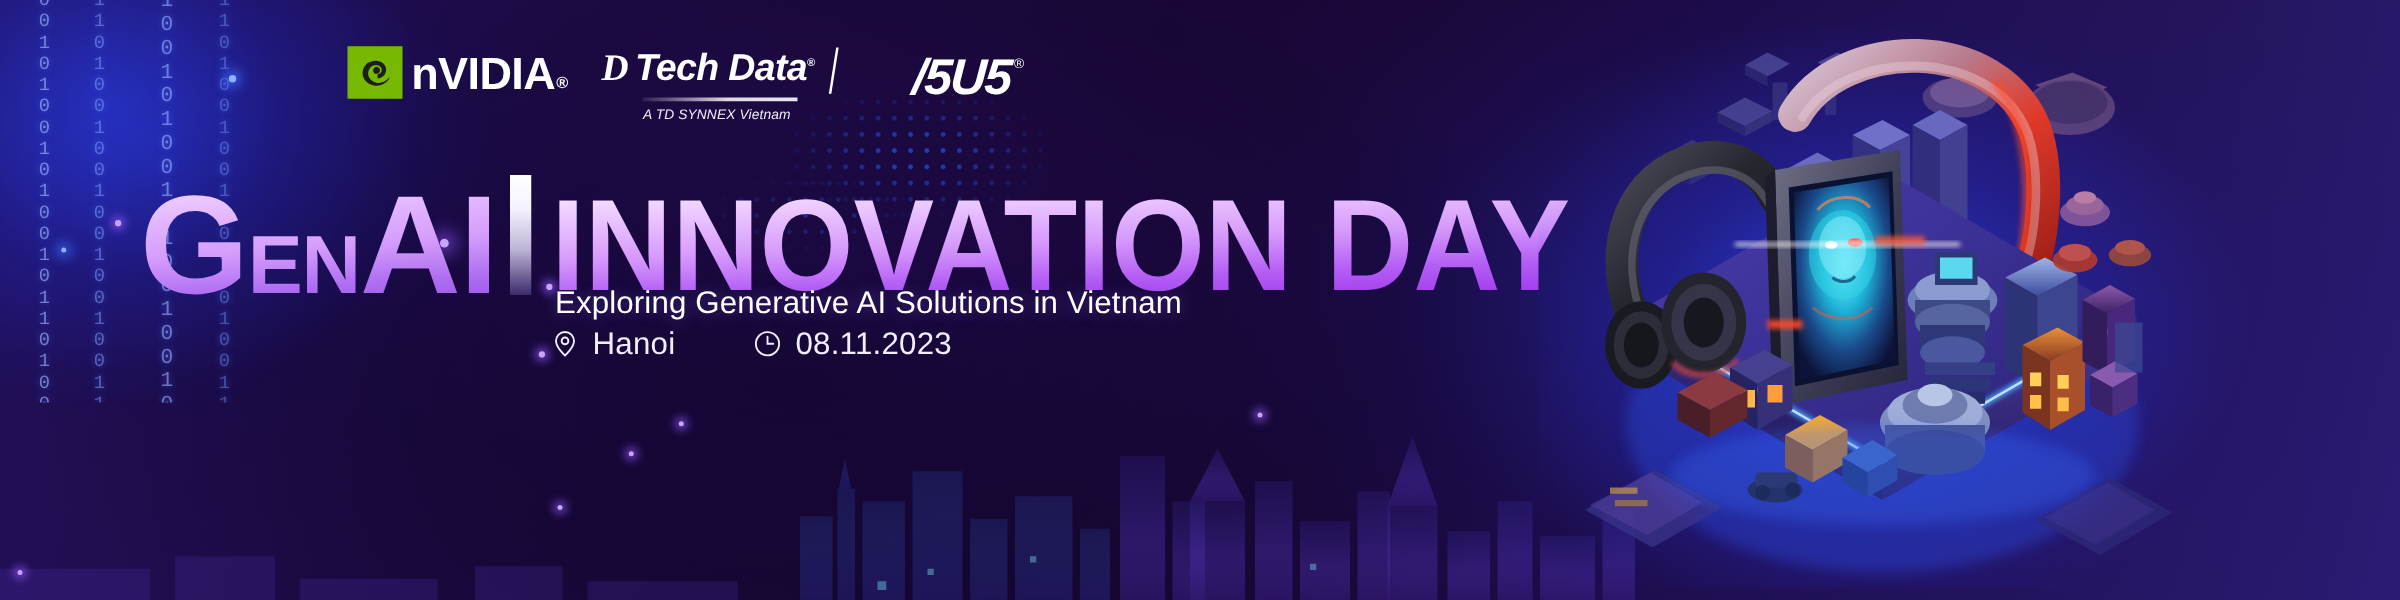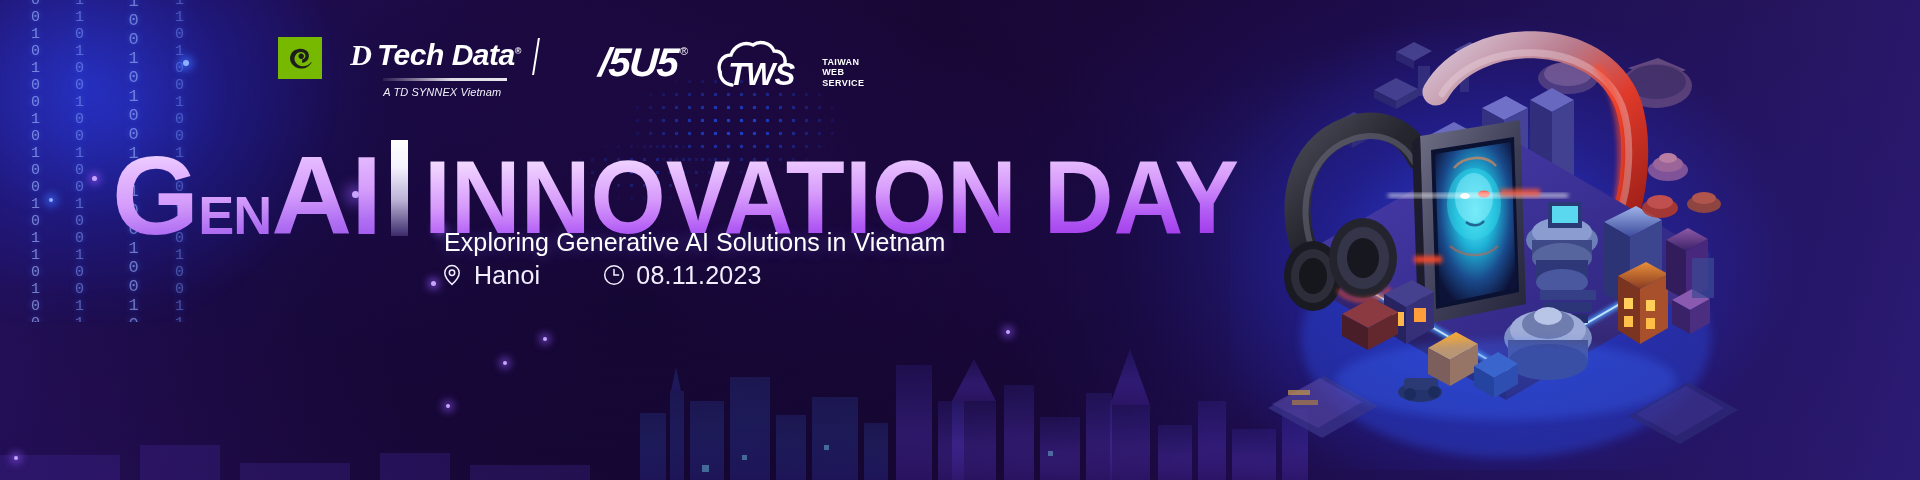--- a/index.html
+++ b/index.html
@@ -287,21 +287,21 @@
     background: linear-gradient(176deg, #f0d5ff 2%, #e3b6ff 26%, #d49cfb 52%, #b06ff2 78%, #9a52ea 100%);
     -webkit-background-clip: text;
     background-clip: text;
     color: transparent;
     -webkit-text-fill-color: transparent;
     white-space: nowrap;
     position: relative;
     top: 4px;
   }
   .genai .small {
-    font-size: 54px;
+    font-size: 66px;
     letter-spacing: -1px;
   }
   .divider-bar {
     width: 17px;
     height: 96px;
     margin: 0 16px 4px 10px;
     background: linear-gradient(180deg, #ffffff 0%, #f5f2ff 28%, #bdb4d6 62%, #3b2a6b 100%);
   }
   .innov {
     font-family: "Liberation Sans", sans-serif;
@@ -460,52 +460,41 @@
   <div class="logo-strip">
 
     <div class="logo-nvidia">
       <div class="nv-eye">
         <svg viewBox="0 0 36 34" aria-hidden="true">
           <path d="M13.4 9.2c3.4-2.2 8.1-2.1 11.2.6 2.2 1.9 2.9 5 1.8 7.6-1 2.5-3.6 4.2-6.3 4.3v-3.3c1.5-.1 2.9-1.2 3.2-2.7.4-1.6-.5-3.4-2-4.1-2.4-1.2-5.4-.4-7.1 1.6-1.8 2-2.2 5-1.1 7.4 1.2 2.7 4 4.5 6.9 4.7 3.6.3 7.2-1.4 9.3-4.3l.3.4c-2 3.7-6.1 6.2-10.4 6.2-3.8 0-7.5-1.9-9.6-5-1.9-2.8-2.1-6.6-.5-9.6 1-1.8 2.5-3.3 4.3-4.4z" fill="#1d1d1b"></path>
           <path d="M18.2 12.6c1.3-.5 2.9.1 3.5 1.4.6 1.3.1 3-1.1 3.7-1.1.7-2.7.4-3.5-.6-.9-1.1-.8-2.9.3-3.8.2-.3.5-.5.8-.7z" fill="#1d1d1b"></path>
           <path d="M2.4 6.6C6.1 3.2 11.1 1.3 16.1 1.5v2.3C12 3.9 8.1 5.6 5.4 8.7c-3 3.4-4 8.4-2.4 12.6 1.5 4.1 5.2 7.2 9.5 8.1 3.8.8 8-.1 11.1-2.5 2.6-2 4.4-5 5-8.2h.9c-.4 4.5-3 8.8-6.9 11.2-4.3 2.7-10 3-14.5.7C3.3 28.2.2 23.5 0 18.4c-.2-4.5 1.5-8.9 4.7-12 -.8.7-1.6 1.4-2.3 2.2z" fill="#1d1d1b" opacity="0"></path>
         </svg>
       </div>
+      <div class="nv-word">
+        <span>nVIDIA</span><span class="tm">®</span>
+      </div>
     </div>
 
     <div class="logo-techdata">
       <div class="td-main">
         <div class="td-inner">
           <span class="td-d">D</span>
           <span class="td-word"><span>Tech Data</span><span class="reg">®</span></span>
         </div>
       </div>
       <div class="td-underline"></div>
       <div class="td-tag">A TD SYNNEX Vietnam</div>
     </div>
 
     <div class="logo-asus">
       <span class="asus-word">/5U5</span>
       <span class="asus-reg">®</span>
     </div>
 
-    <div class="logo-tws">
-      <div class="tws-cloudwrap">
-        <svg viewBox="0 0 104 56" aria-hidden="true">
-          <path d="M4 34 C1 26 6 17 15 17 C18 8 28 3 37 7 C44 2 55 5 58 13 C66 13 70 19 69 25" fill="none" stroke="#ffffff" stroke-width="3.4" stroke-linecap="round"></path>
-          <path d="M4 34 C4 40 8 46 16 47" fill="none" stroke="#ffffff" stroke-width="3.4" stroke-linecap="round"></path>
-        </svg>
-        <div class="tws-word">TWS</div>
-      </div>
-      <div class="tws-sub">
-        <div>TAIWAN</div>
-        <div>WEB</div>
-        <div>SERVICE</div>
-      </div>
-    </div>
   </div>
 
   <div class="headline-row">
     <div class="genai"><span>G</span><span class="small">EN</span><span>AI</span></div>
     <div class="divider-bar"></div>
     <div class="innov">INNOVATION DAY</div>
   </div>
 
   <div class="subtitle">Exploring Generative AI Solutions in Vietnam</div>
 

